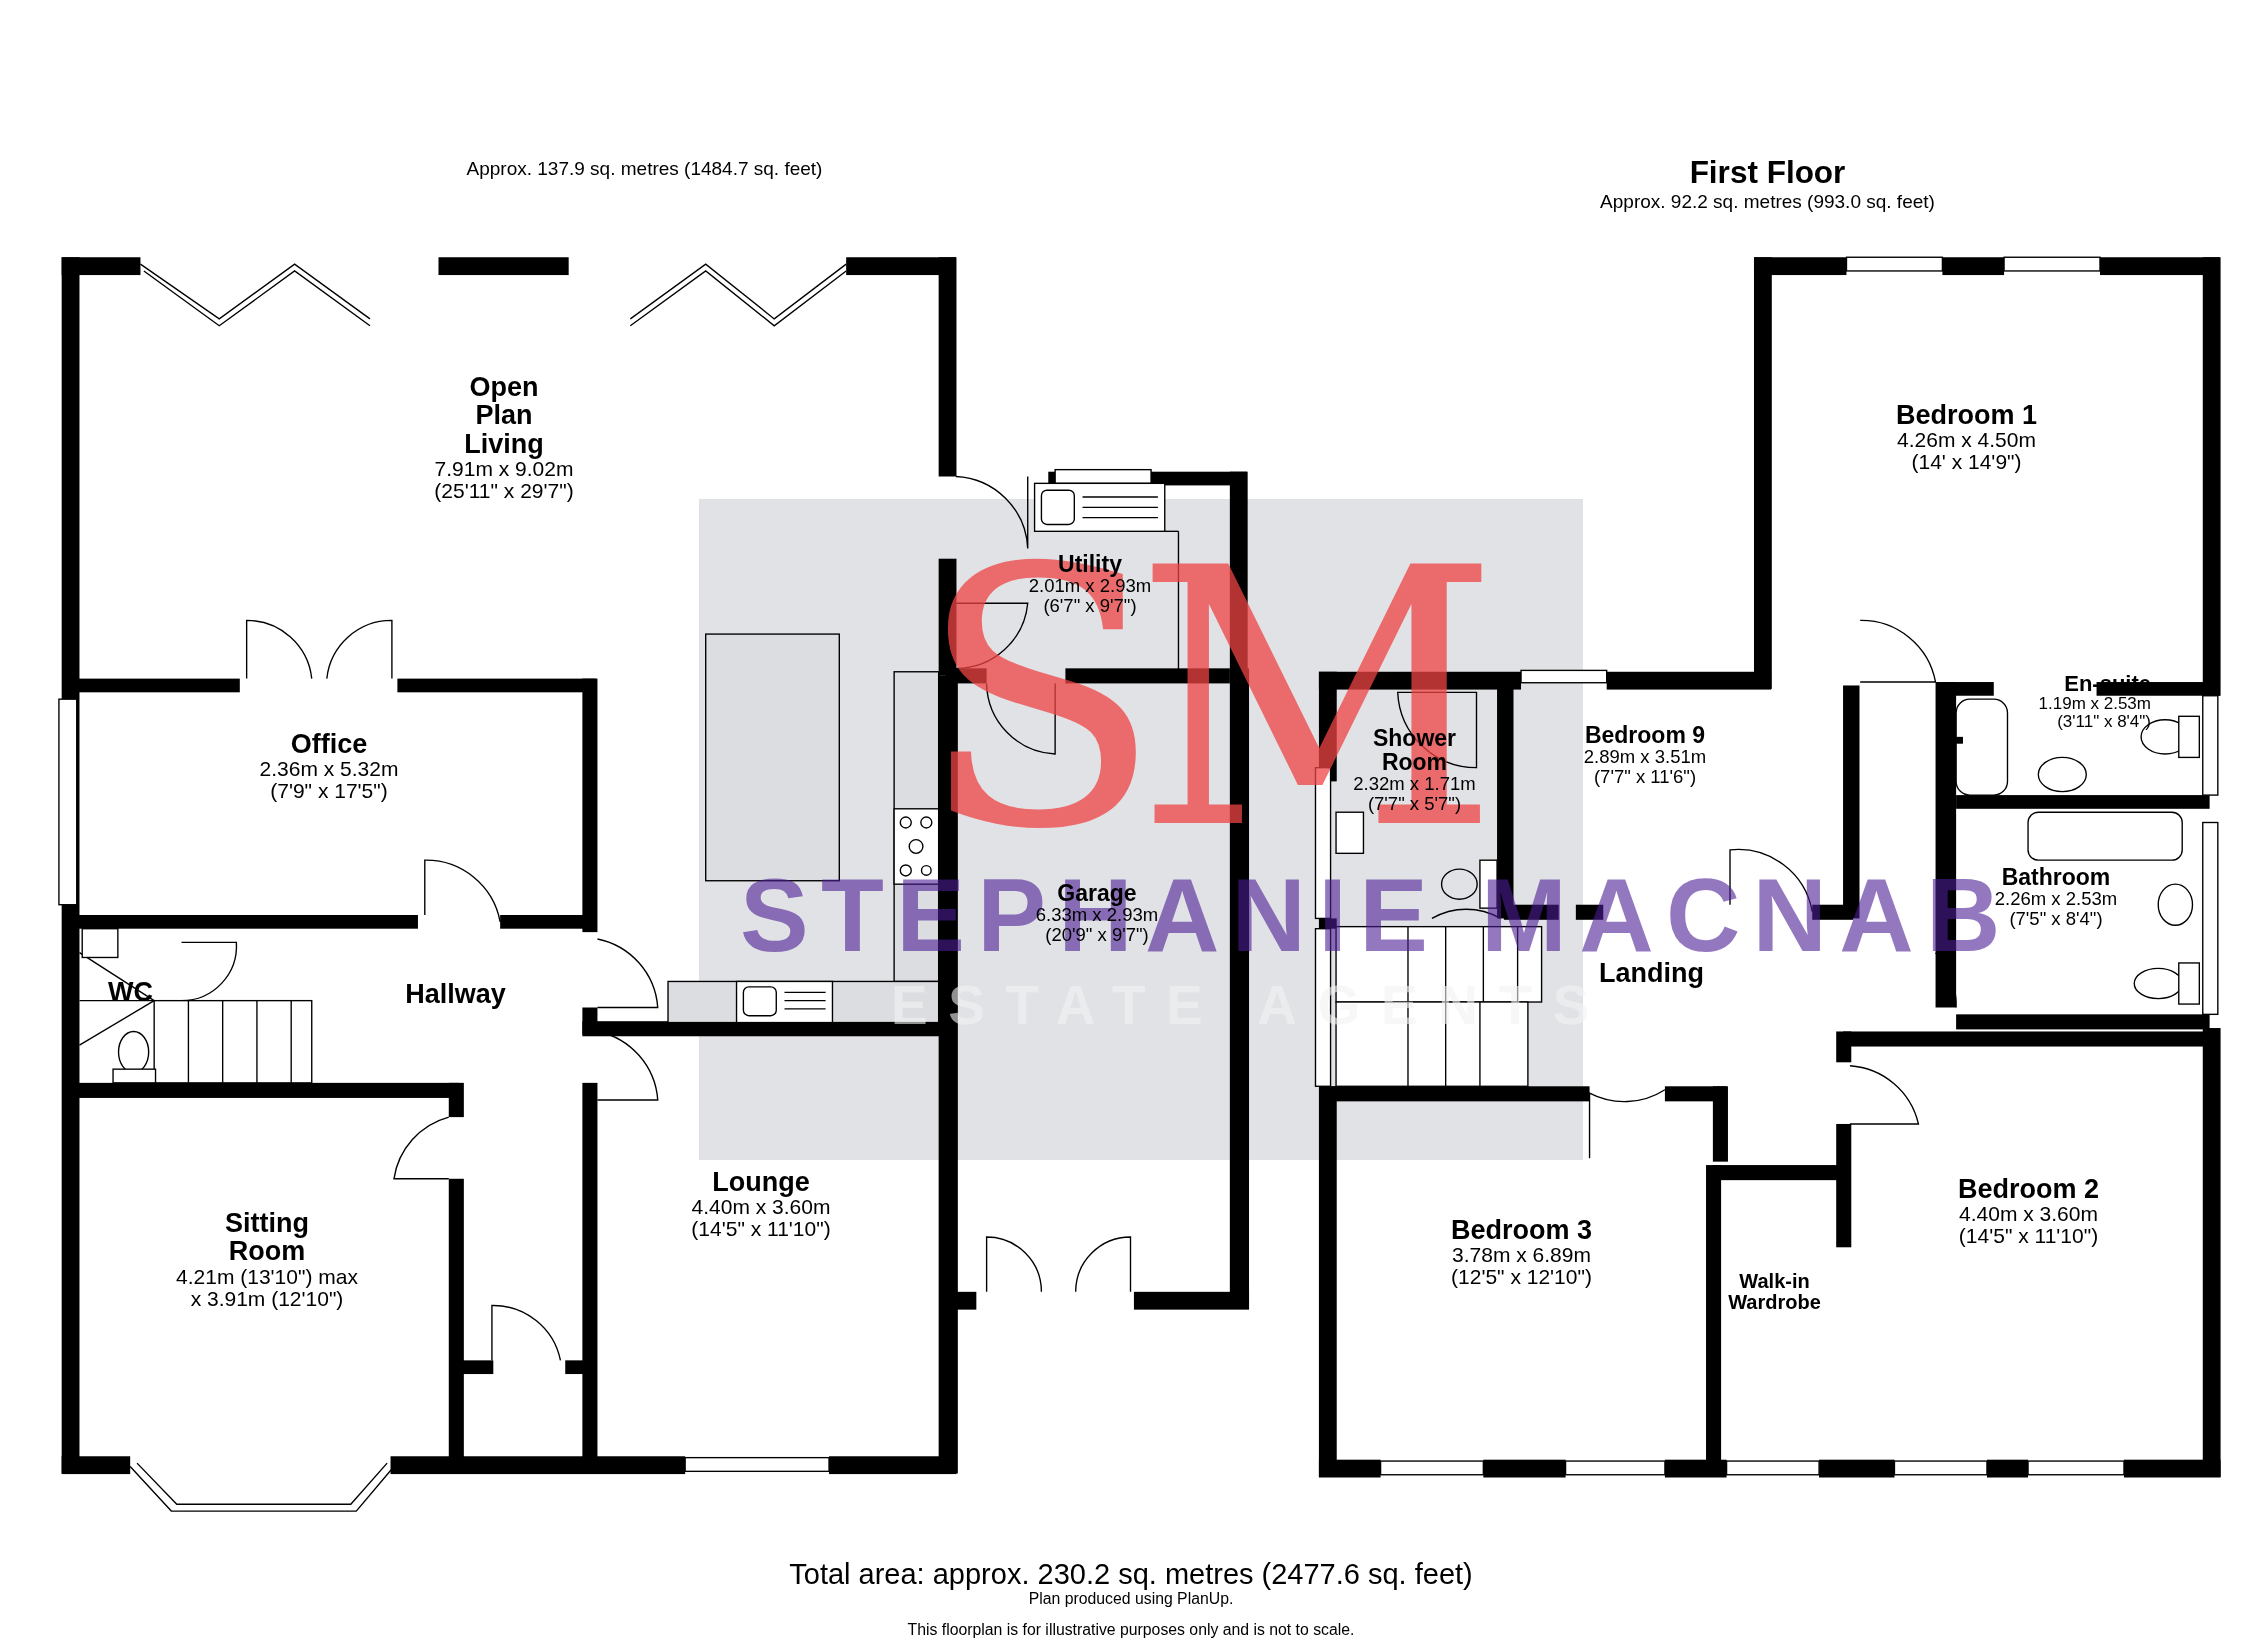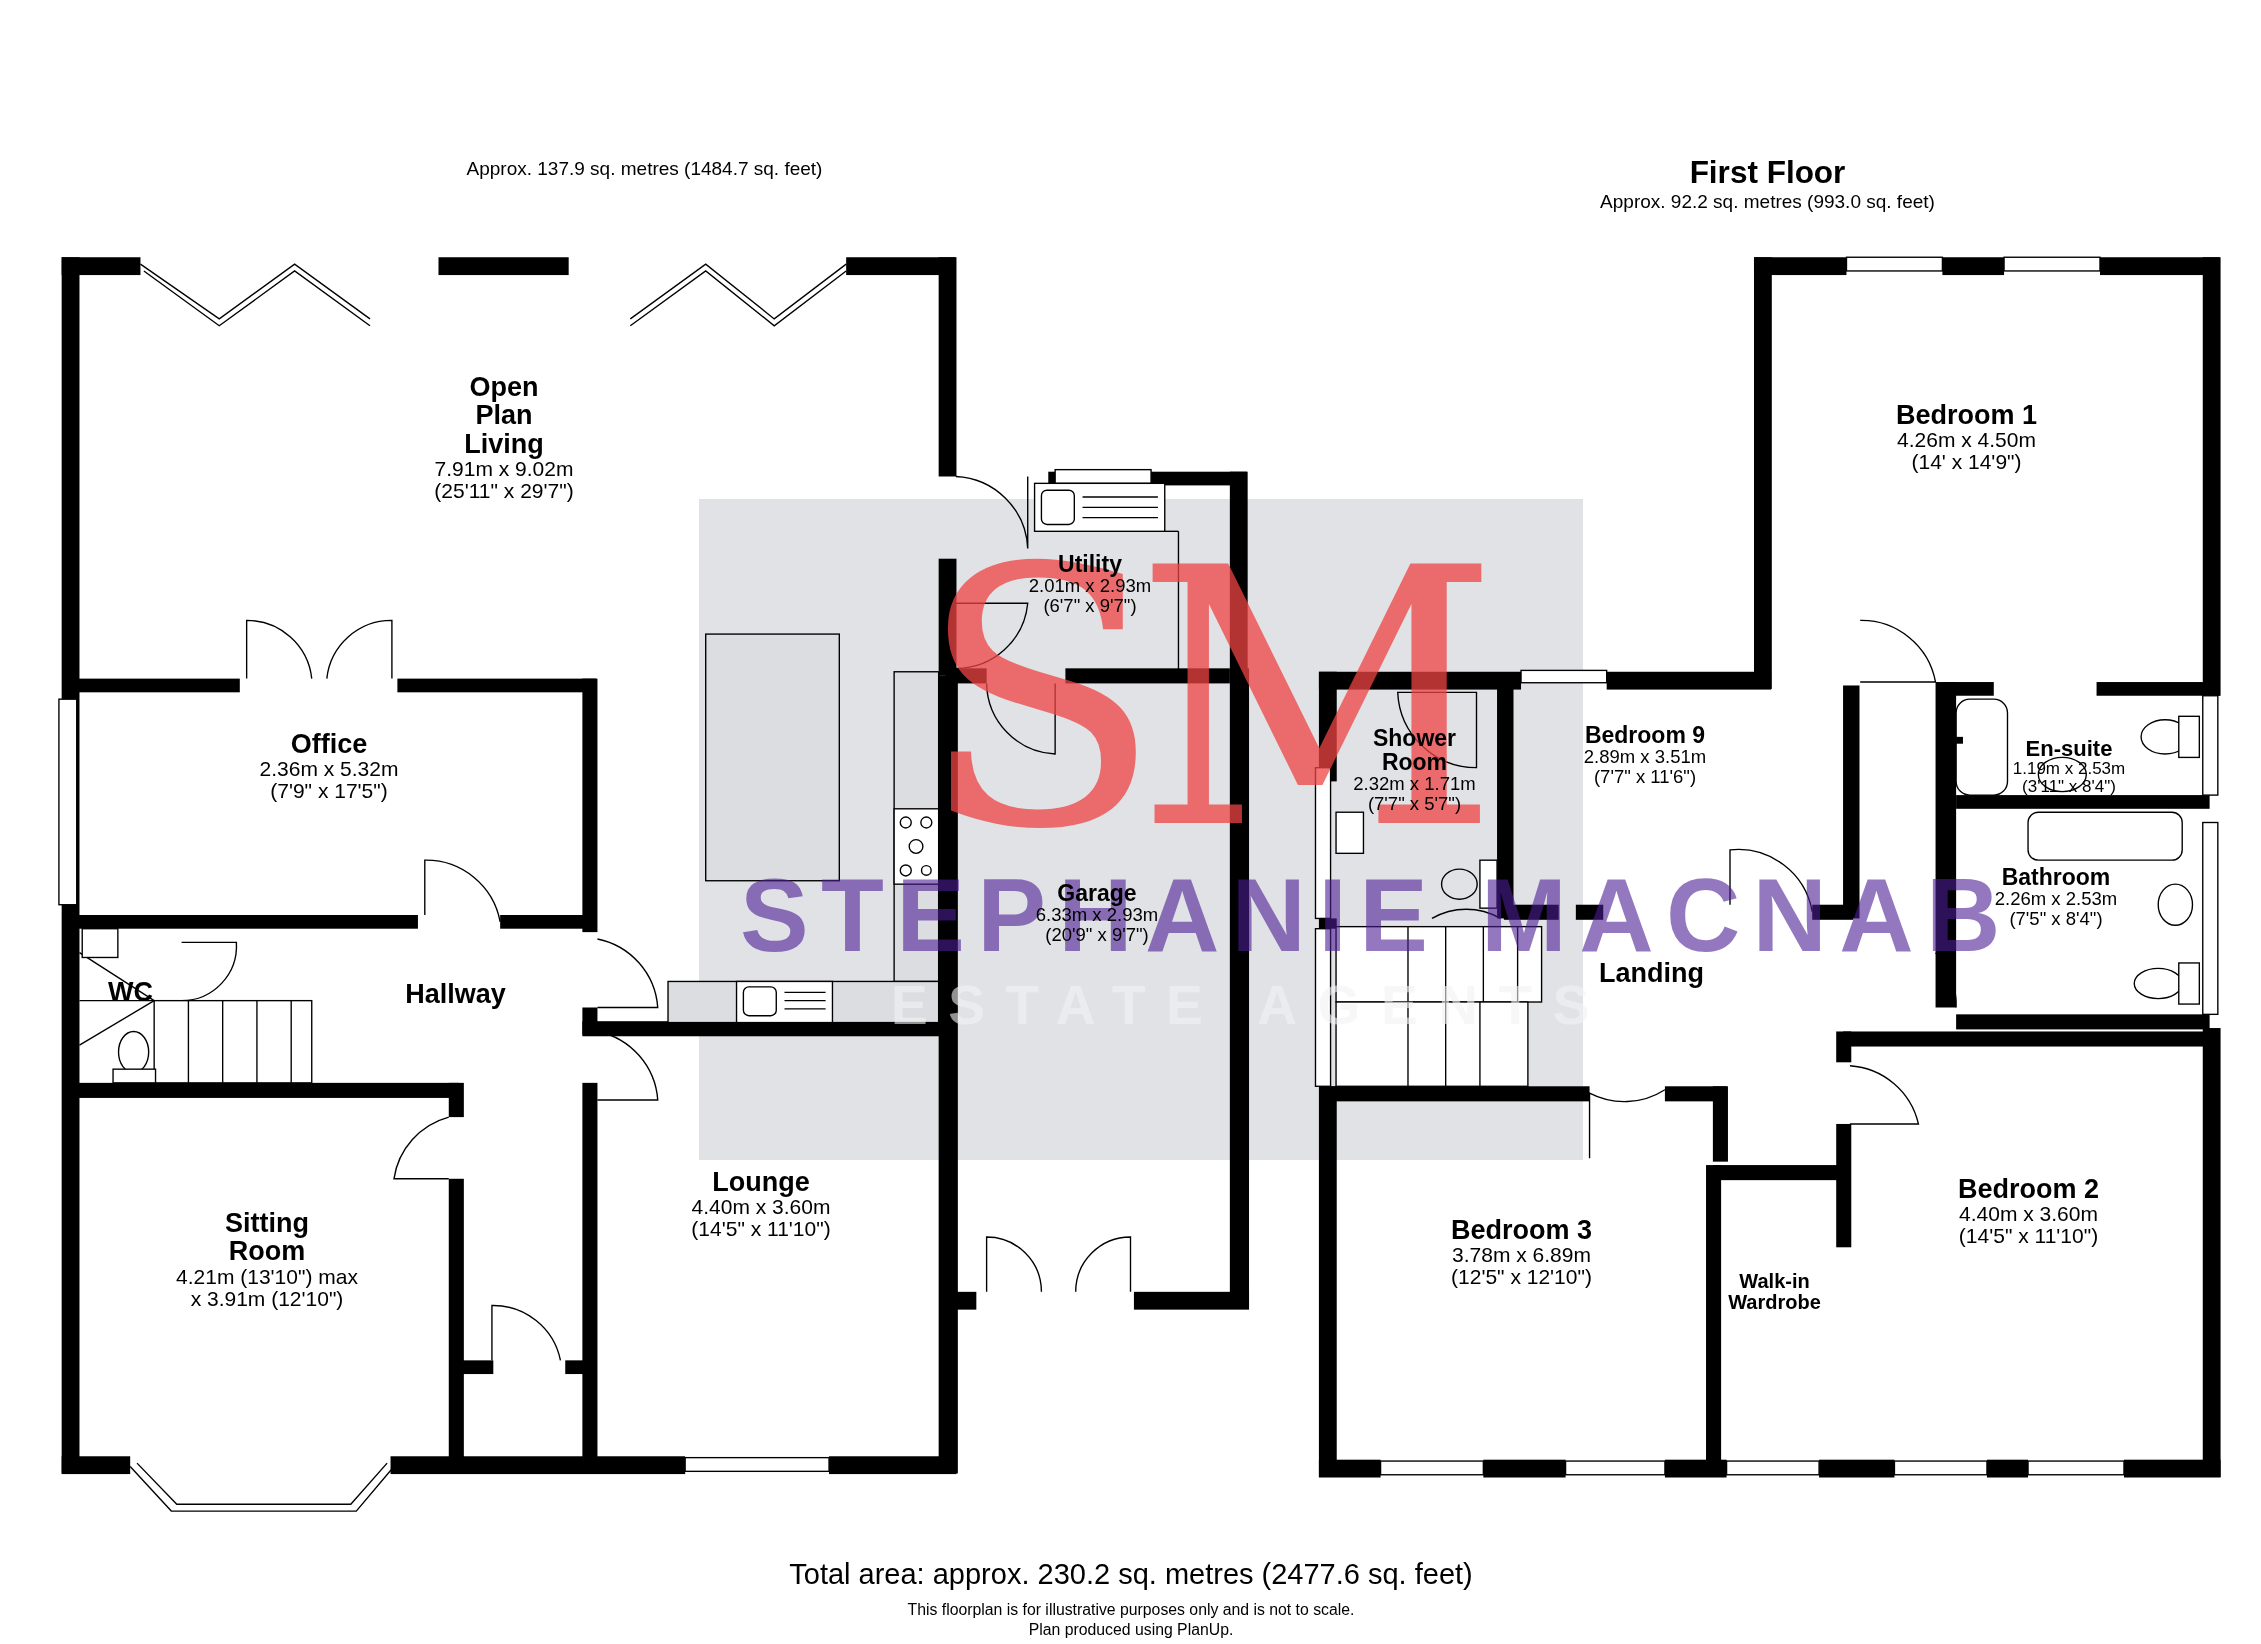--- a/index.html
+++ b/index.html
@@ -323,21 +323,21 @@
   <div class="room-name-sm">Shower</div>
   <div class="room-name-sm">Room</div>
   <div class="room-dim-sm">2.32m x 1.71m</div>
   <div class="room-dim-sm">(7'7" x 5'7")</div>
 </div>
 <div class="txt" style="left:1542px; top:723px; width:206px;">
   <div class="room-name-sm">Bedroom 9</div>
   <div class="room-dim-sm">2.89m x 3.51m</div>
   <div class="room-dim-sm">(7'7" x 11'6")</div>
 </div>
-<div class="txt" style="left:1987px; top:737px; width:164px;">
+<div class="txt" style="left:1987px; top:672px; width:164px;text-align:right;">
   <div class="room-name-sm" style="font-size:22px">En-suite</div>
   <div class="room-dim-sm" style="font-size:17px">1.19m x 2.53m</div>
   <div class="room-dim-sm" style="font-size:17px">(3'11" x 8'4")</div>
 </div>
 <div class="txt" style="left:1967px; top:865px; width:178px;">
   <div class="room-name-sm">Bathroom</div>
   <div class="room-dim-sm">2.26m x 2.53m</div>
   <div class="room-dim-sm">(7'5" x 8'4")</div>
 </div>
 <div class="txt" style="left:1576px; top:959px; width:151px;">
@@ -353,16 +353,16 @@
   <div class="room-name-sm" style="font-size:20px">Wardrobe</div>
 </div>
 <div class="txt" style="left:1919px; top:1175px; width:219px;">
   <div class="room-name">Bedroom 2</div>
   <div class="room-dim">4.40m x 3.60m</div>
   <div class="room-dim">(14'5" x 11'10")</div>
 </div>
 
 <div class="txt" style="left:617px; top:1559px; width:1028px;">
   <div class="total">Total area: approx. 230.2 sq. metres (2477.6 sq. feet)</div>
+  <div class="disclaimer">Plan produced using PlanUp.</div>
   <div class="disclaimer" style="margin-top:11px">This floorplan is for illustrative purposes only and is not to scale.</div>
-  <div class="disclaimer">Plan produced using PlanUp.</div>
 </div>
 
 
 </body></html>

